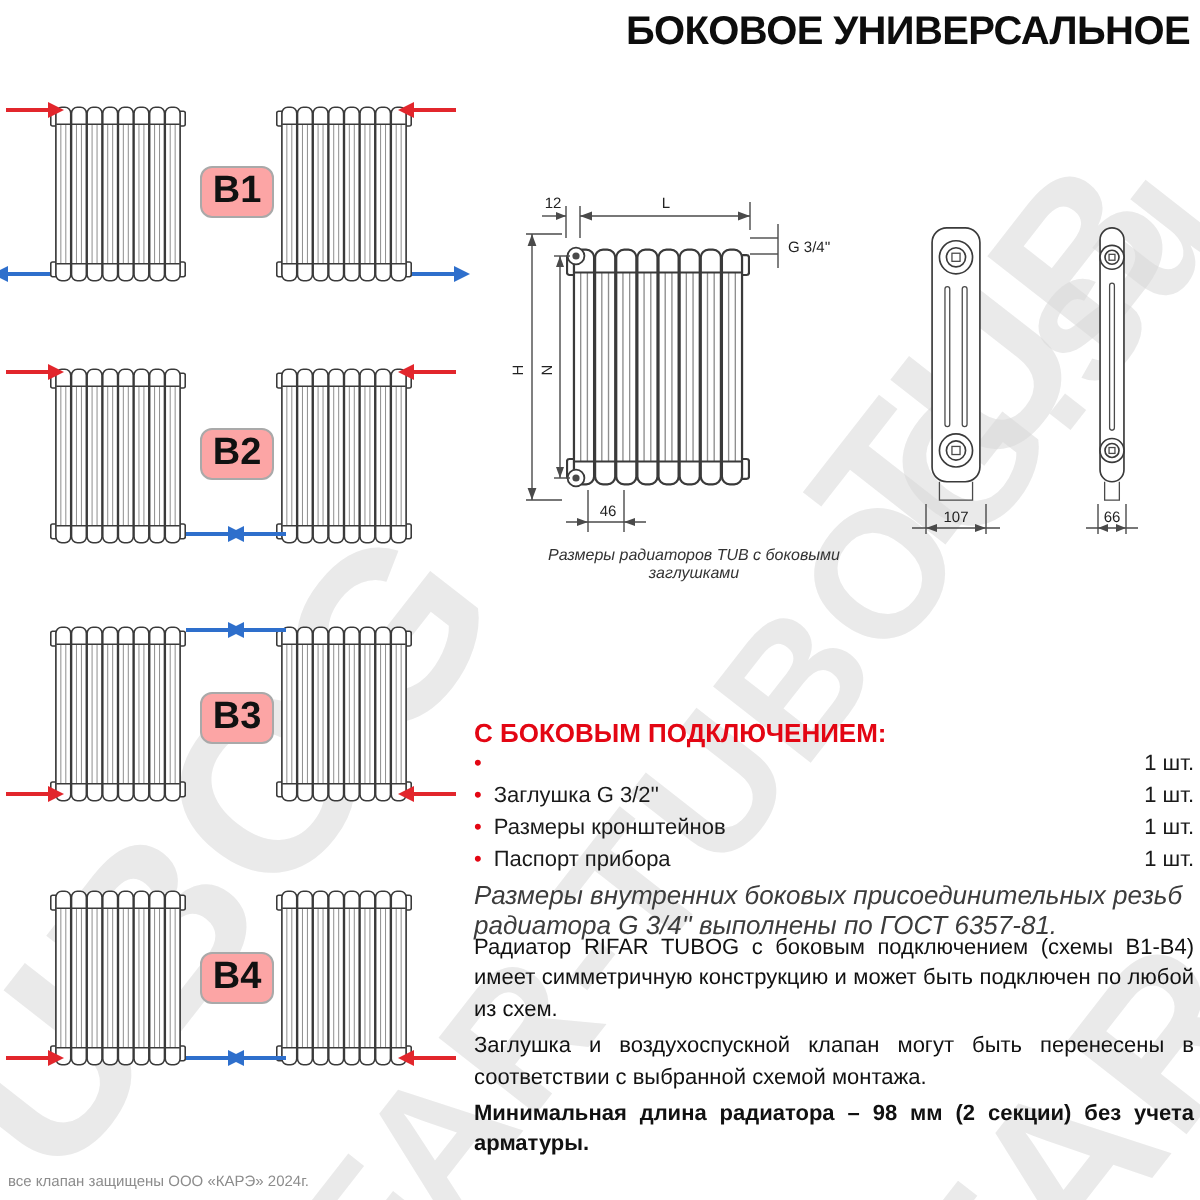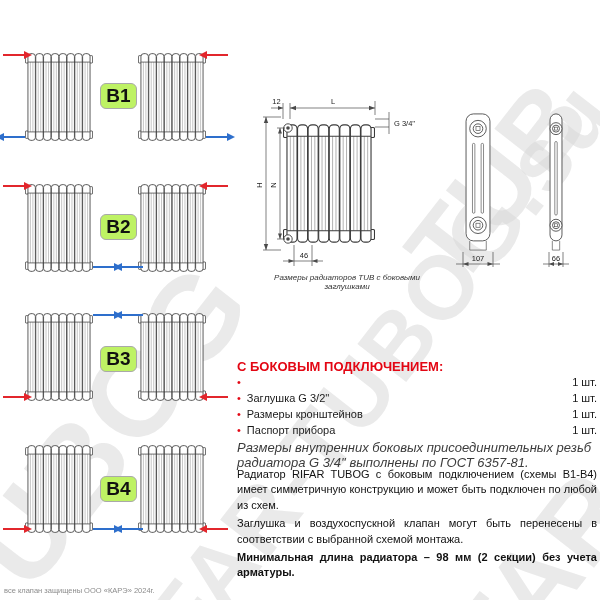--- a/index.html
+++ b/index.html
@@ -18,21 +18,21 @@
   .wm{position:absolute;z-index:0;font-weight:bold;color:#d9d9d9;opacity:.55;
       white-space:nowrap;transform:rotate(-52deg);transform-origin:left center;
       letter-spacing:2px;user-select:none}
 
   
   .title{right:5px;top:6px;text-align:right;font-weight:800;font-size:20px;
          line-height:1.05;letter-spacing:-0.3px;color:#0d0d0d}
 
   
   .scheme-label{width:37px;height:26px;border:1.5px solid #a9a9a9;border-radius:6px;
-        background:#bef264;display:flex;align-items:center;justify-content:center;
+        background:#fca5a5;display:flex;align-items:center;justify-content:center;
         font-weight:bold;font-size:19px;color:#111}
 
   
   .arrow{position:absolute;z-index:1;width:22px;height:2px;background:currentColor}
   .arrow.red{color:var(--supply-red)}
   .arrow.blue{color:var(--return-blue)}
   .arrow::after{content:"";position:absolute;top:-3px;width:0;height:0;
         border-top:4px solid transparent;border-bottom:4px solid transparent}
   .arrow.right::after{right:-7px;border-left:8px solid currentColor}
   .arrow.left::after{left:-7px;border-right:8px solid currentColor}
@@ -118,20 +118,21 @@
         <circle cx="8.5" cy="17" r="3.8" class="ln"></circle>
         <rect x="6.9" y="15.4" width="3.2" height="3.2" class="dl"></rect>
         <circle cx="8.5" cy="122" r="6.5" class="ln"></circle>
         <circle cx="8.5" cy="122" r="3.8" class="ln"></circle>
         <rect x="6.9" y="120.4" width="3.2" height="3.2" class="dl"></rect>
       </symbol>
     </defs>
   </svg>
 
   <div class="abs title">
+    <div>БОКОВОЕ УНИВЕРСАЛЬНОЕ</div>
   </div>
 
   <svg class="abs" style="left:25px;top:50px" width="68" height="94">
       <use href="#radF" width="68" height="94"></use>
     </svg>
   <svg class="abs" style="left:138px;top:50px" width="68" height="94">
       <use href="#radF" width="68" height="94"></use>
     </svg>
   <div class="abs scheme-label" style="left:100px;top:83px">B1</div>
   <div class="arrow red right" style="left:3px;top:54px"></div>

